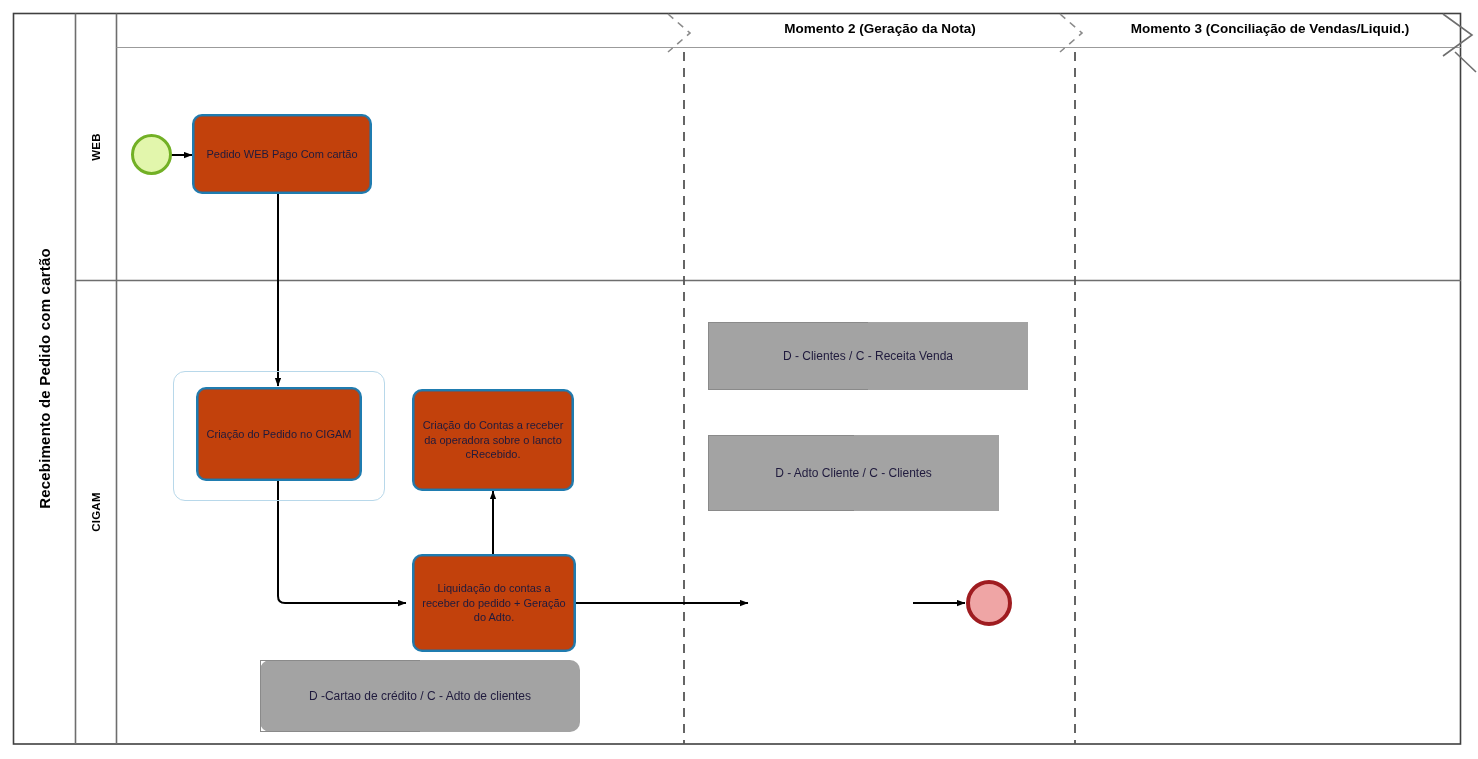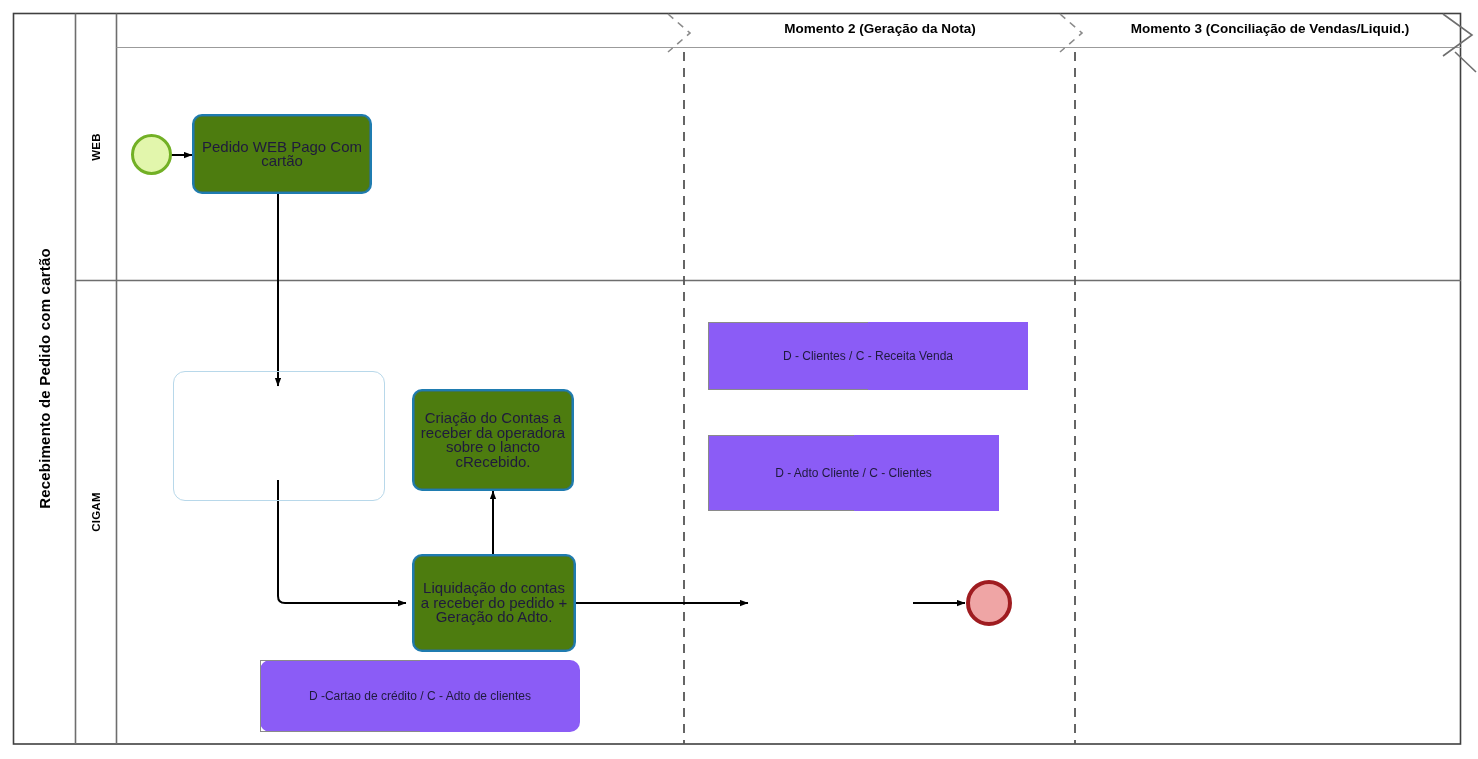--- a/index.html
+++ b/index.html
@@ -64,48 +64,48 @@
     font-size: 13.5px;
     font-weight: bold;
     color: #000000;
     white-space: nowrap;
   }
 
   
   .task {
     position: absolute;
     box-sizing: border-box;
-    background: #4d7c0f;
+    background: #c2410c;
     border: 2px solid #1f7cb0;
     border-radius: 10px;
     display: flex;
     align-items: center;
     justify-content: center;
     text-align: center;
     color: #1f1a3d;
-    font-size: 15px;
+    font-size: 11px;
     line-height: 14.5px;
     padding: 2px 5px;
     box-shadow: 0 0 0 0.6px #2a6f9e inset;
   }
 
   
   .subprocess {
     position: absolute;
     box-sizing: border-box;
     background: transparent;
     border: 1.6px solid #b8d8ea;
     border-radius: 12px;
   }
 
   
   .annot {
     position: absolute;
     box-sizing: border-box;
-    background: #8b5cf6;
+    background: #a3a3a3;
     border: none;
     display: flex;
     align-items: center;
     justify-content: center;
     text-align: center;
     font-size: 12px;
     color: #1f1a3d;
   }
   .annot .tick-top,
   .annot .tick-bottom {
@@ -208,20 +208,23 @@
 
   <div class="subprocess" style="left:173px; top:371px; width:212px; height:130px;"></div>
 
   <div class="event event-start" style="left:131px; top:134px; width:41px; height:41px;"></div>
   <div class="event event-end" style="left:966px; top:580px; width:46px; height:46px;"></div>
 
   <div class="task" style="left:192px; top:114px; width:180px; height:80px;">
     <span>Pedido WEB Pago Com cartão</span>
   </div>
 
+  <div class="task" style="left:196px; top:387px; width:166px; height:94px;">
+    <span>Criação do Pedido no CIGAM</span>
+  </div>
 
   <div class="task" style="left:412px; top:389px; width:162px; height:102px;">
     <span>Criação do Contas a receber da operadora sobre o lancto cRecebido.</span>
   </div>
 
   <div class="task" style="left:412px; top:554px; width:164px; height:98px;">
     <span>Liquidação do contas a receber do pedido + Geração do Adto.</span>
   </div>
 
 

